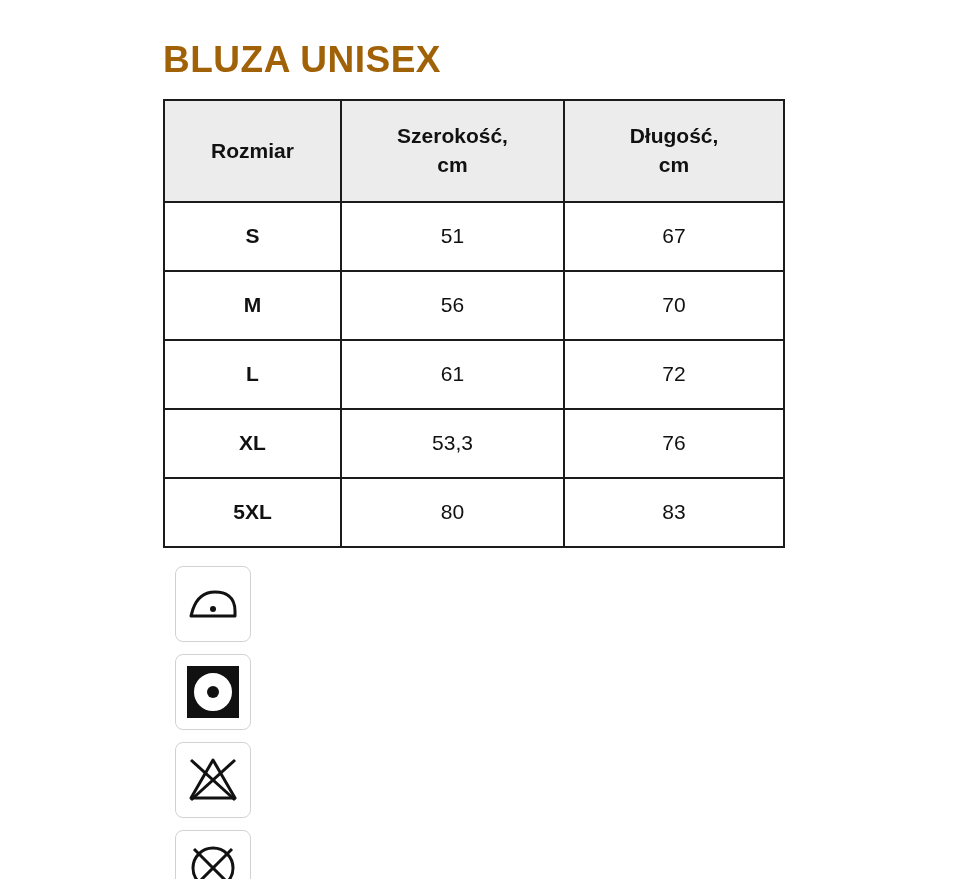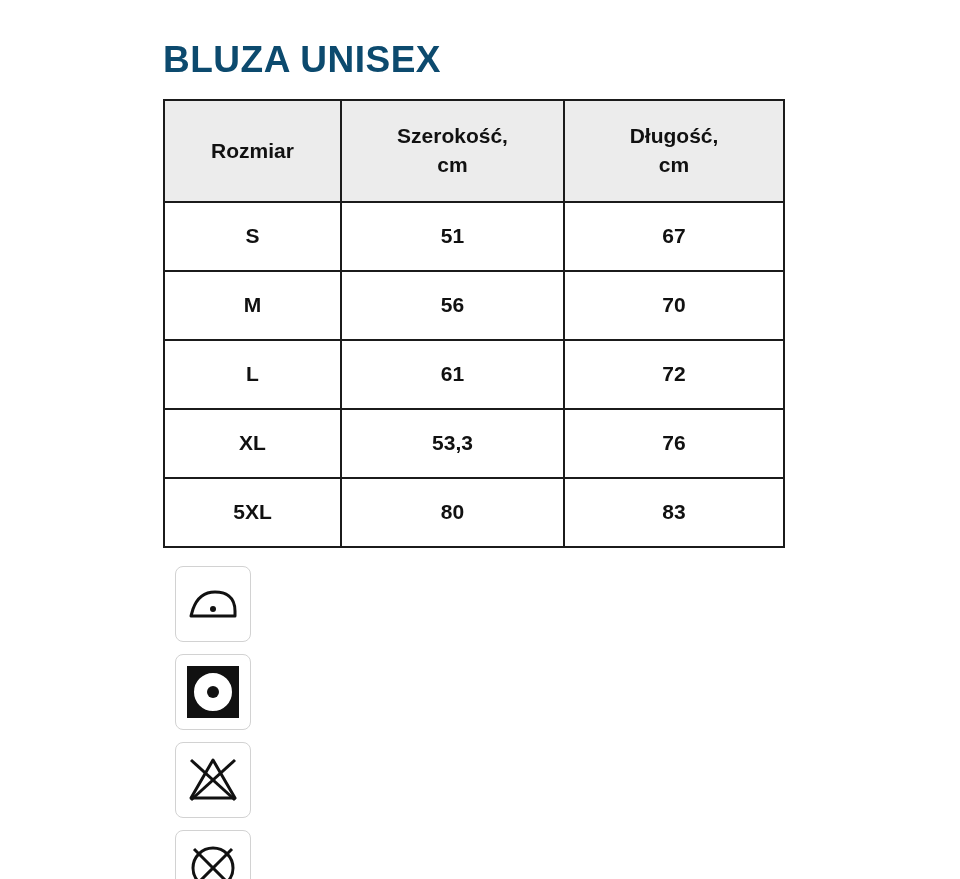--- a/index.html
+++ b/index.html
@@ -19,21 +19,21 @@
     width: 960px;
     height: 879px;
     box-sizing: border-box;
     padding: 40px 0 0 0;
   }
   .title {
     margin: 0 0 18px 163px;
     font-size: 37px;
     font-weight: bold;
     letter-spacing: 0.5px;
-    color: #0c4a6e;
+    color: #a16207;
     line-height: 1.1;
   }
   .table-wrap {
     margin-left: 163px;
     width: 578px;
   }
   table.size-table {
     border-collapse: collapse;
     table-layout: fixed;
     width: 578px;
@@ -53,21 +53,21 @@
     line-height: 1.35;
     padding: 4px 6px;
   }
   table.size-table thead th.col-size { width: 163px; text-align: center; }
   table.size-table thead th.col-width { width: 209px; }
   table.size-table thead th.col-length { width: 206px; padding-left: 6px; }
   table.size-table tbody td {
     background: #ffffff;
     height: 63px;
     font-size: 21px;
-    font-weight: bold;
+    font-weight: normal;
     padding: 2px 6px;
   }
   table.size-table tbody td.size-cell {
     font-weight: bold;
   }
   .care-icons {
     margin: 18px 0 0 175px;
     display: flex;
     gap: 12px;
     align-items: flex-start;

